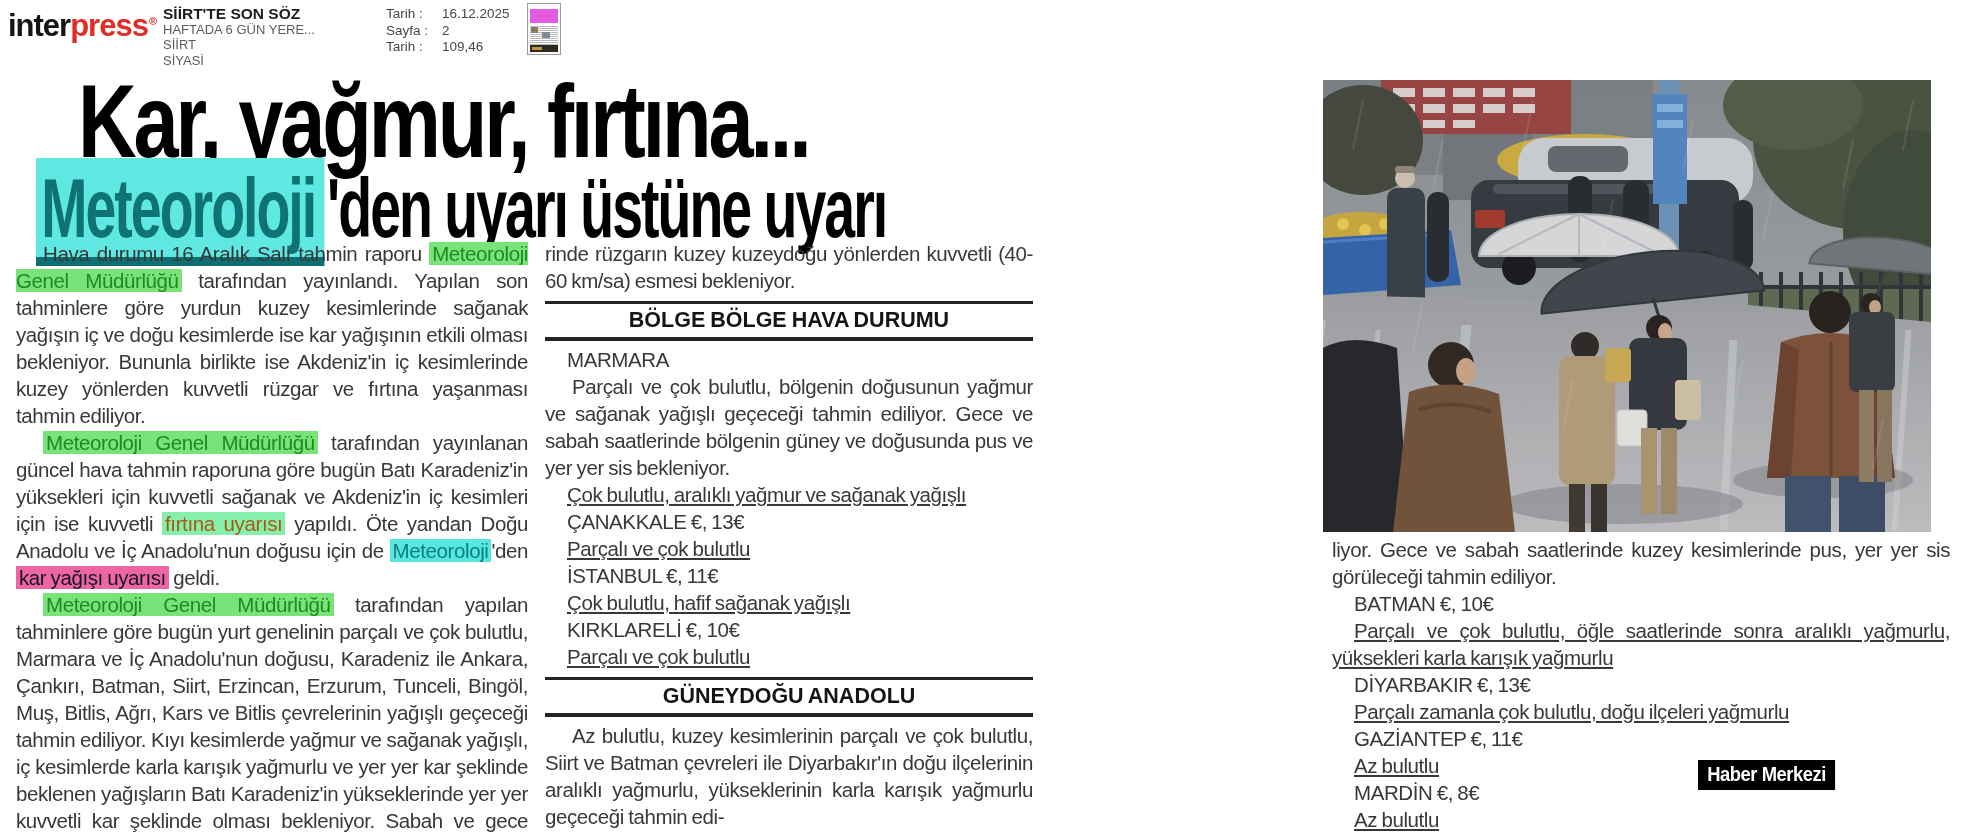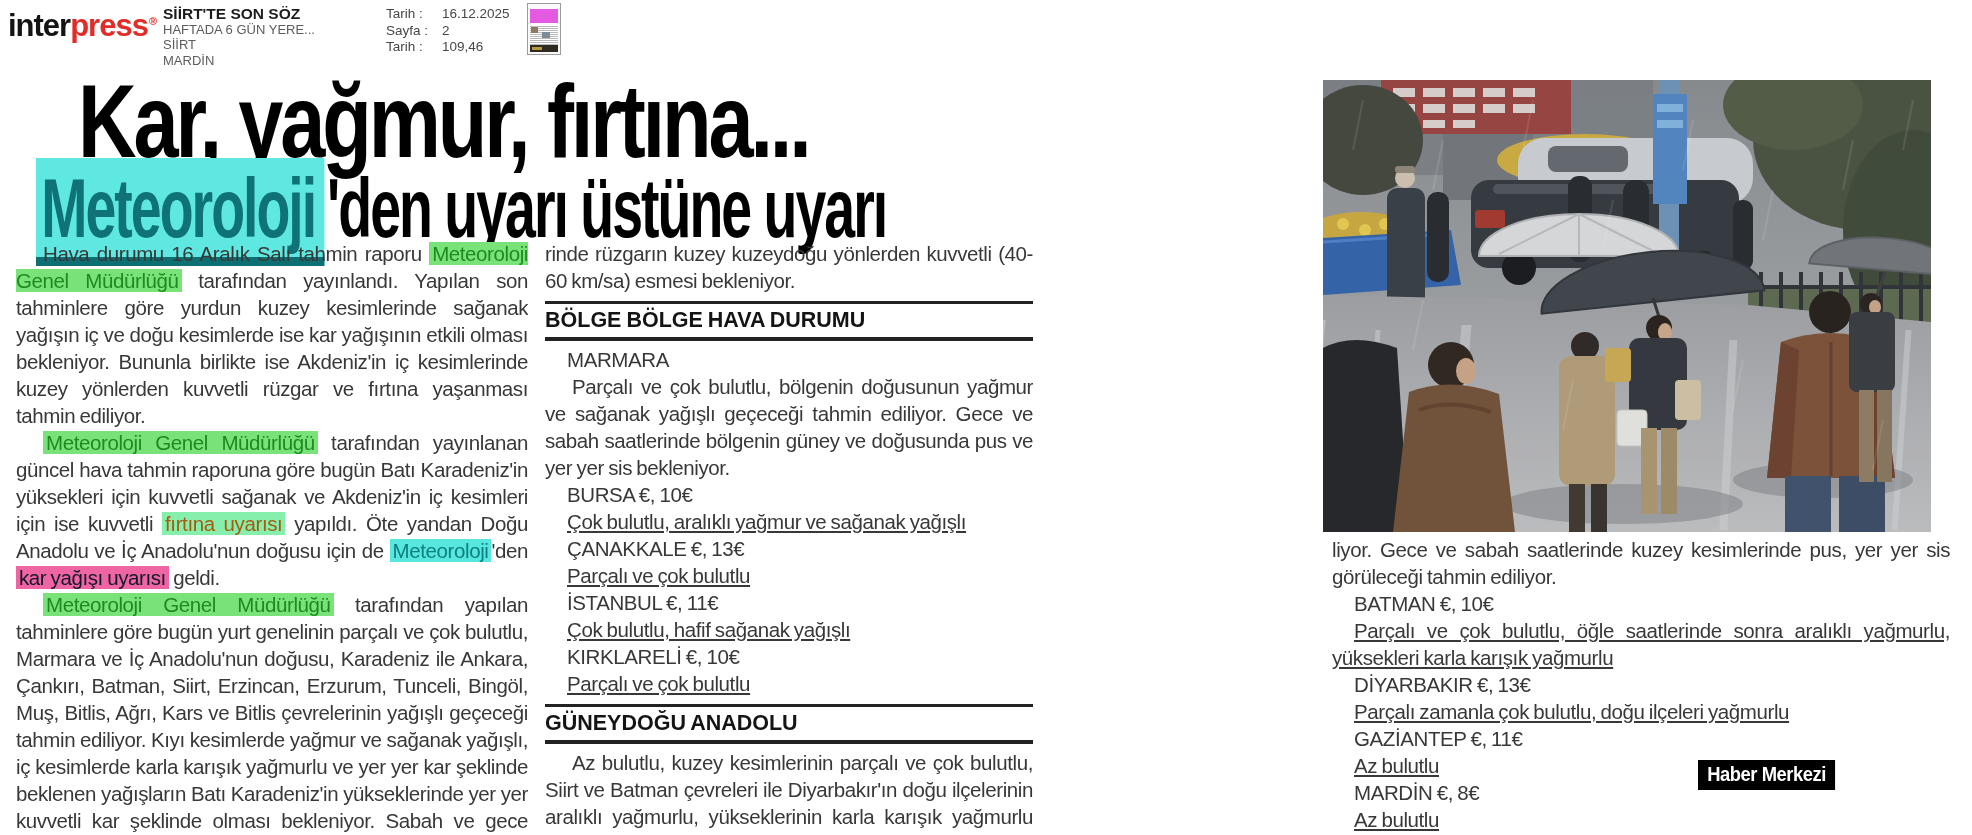--- a/index.html
+++ b/index.html
@@ -38,21 +38,21 @@
   #col2{left:545px;top:240px;width:488px;height:595px;}
   #col3{left:1332px;top:536px;width:618px;height:299px;}
   .para{text-align:justify;}
   .indent{text-indent:27px;}
   .city-line{text-indent:22px;}
   .cond-line{text-indent:22px;text-align:justify;text-decoration:underline;}
   .subhead{text-indent:22px;}
   .section-head{margin:7px 0 5px 0;}
   .rule-thin{height:3px;background:#222;margin-bottom:3px;}
   .rule-thick{height:4px;background:#222;margin-top:3px;}
-  .section-title{font-weight:bold;font-size:21.5px;color:#141414;letter-spacing:0;}
+  .section-title{text-align:center;font-weight:bold;font-size:21.5px;color:#141414;letter-spacing:0;}
   .hl{padding:0 3px;}
   .hl-green{background:#79e37a;color:#1e8a1f;}
   .hl-orange{background:#86efac;color:#a85a10;}
   .hl-cyan{background:#57e7df;color:#0d7e81;}
   .hl-pink{background:#ef64a3;color:#0f172a;}
   
   .photo{position:absolute;left:1323px;top:80px;width:608px;height:452px;overflow:hidden;background:#9ea0a2;}
   .photo svg{display:block;}
   
   .badge{position:absolute;left:1698px;top:760px;background:#000;color:#fff;
@@ -61,21 +61,21 @@
 </style>
 </head>
 <body>
 
 <div class="logo"><span class="black">inter</span><span class="red">press</span><sup>®</sup></div>
 
 <div class="pub">
   <div class="name">SİİRT'TE SON SÖZ</div>
   <div class="sub">HAFTADA 6 GÜN YERE...</div>
   <div class="sub">SİİRT</div>
-  <div class="sub">MARDİN</div>
+  <div class="sub">SİYASİ</div>
 </div>
 
 <div class="meta">
   <div><span class="lbl">Tarih :</span><span>16.12.2025</span></div>
   <div><span class="lbl">Sayfa :</span><span>2</span></div>
   <div><span class="lbl">Tarih :</span><span>109,46</span></div>
 </div>
 
 <div class="thumb">
   <div class="banner"></div>
@@ -97,21 +97,20 @@
   </div>
 <div id="col2" class="col">
     <div class="para"><span>rinde rüzgarın kuzey kuzeydoğu yönlerden kuvvetli (40-60 km/sa) esmesi bekleniyor.</span></div>
     <div class="section-head">
       <div class="rule-thin"></div>
       <div class="section-title">BÖLGE BÖLGE HAVA DURUMU</div>
       <div class="rule-thick"></div>
     </div>
     <div class="subhead">MARMARA</div>
     <div class="para indent"><span>Parçalı ve çok bulutlu, bölgenin doğusunun yağmur ve sağanak yağışlı geçeceği tahmin ediliyor. Gece ve sabah saatlerinde bölgenin güney ve doğusunda pus ve yer yer sis bekleniyor.</span></div>
-    <div class="city-line">BURSA €, 10€</div>
     <div class="cond-line">Çok bulutlu, aralıklı yağmur ve sağanak yağışlı</div>
     <div class="city-line">ÇANAKKALE €, 13€</div>
     <div class="cond-line">Parçalı ve çok bulutlu</div>
     <div class="city-line">İSTANBUL €, 11€</div>
     <div class="cond-line">Çok bulutlu, hafif sağanak yağışlı</div>
     <div class="city-line">KIRKLARELİ €, 10€</div>
     <div class="cond-line">Parçalı ve çok bulutlu</div>
     <div class="section-head">
       <div class="rule-thin"></div>
       <div class="section-title">GÜNEYDOĞU ANADOLU</div>

